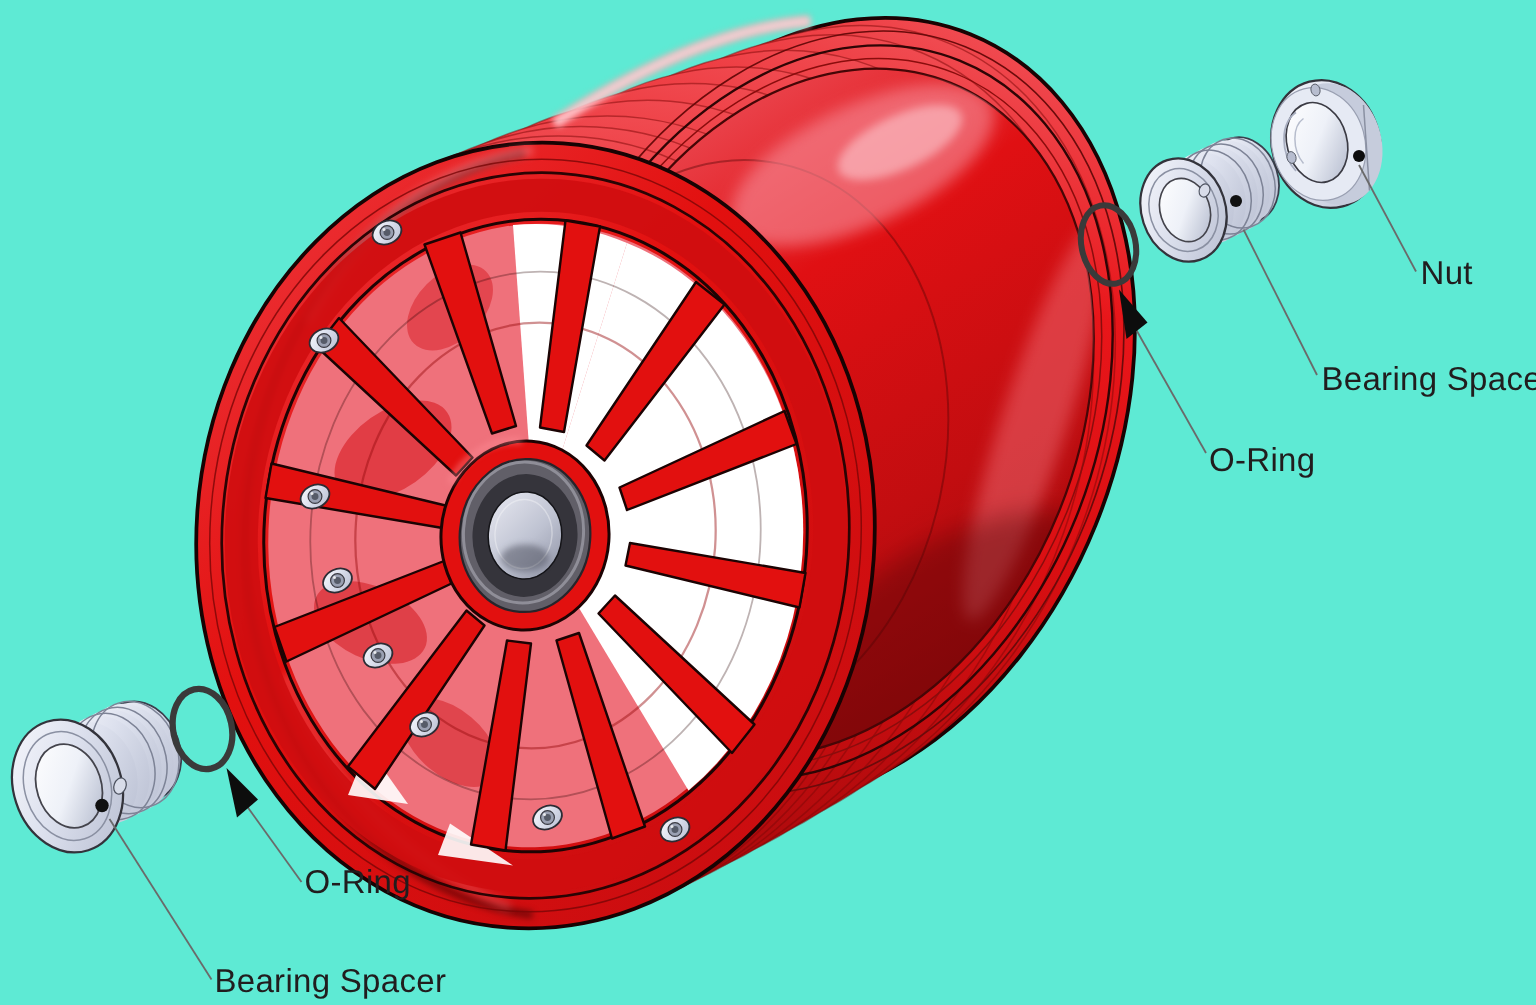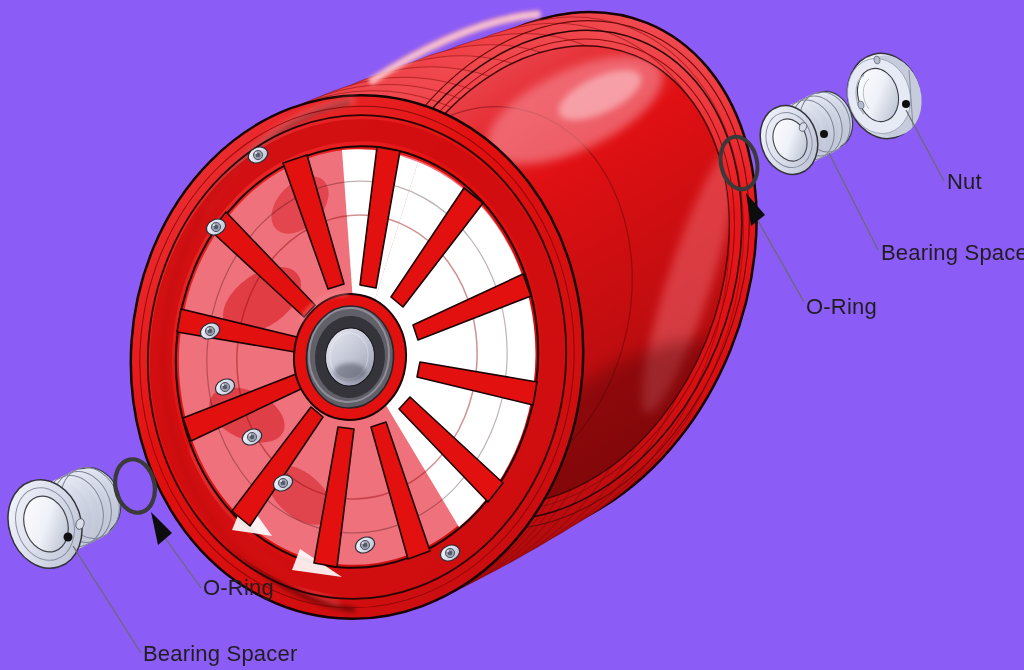--- a/index.html
+++ b/index.html
@@ -1,16 +1,16 @@
 <!DOCTYPE html>
 <html><head>
 <meta charset="utf-8">
 <style>
   html,body{margin:0;padding:0;background:#ffffff;}
-  .stage{position:relative;width:1024px;height:670px;background:#8b5cf6;overflow:hidden;
+  .stage{position:relative;width:1024px;height:670px;background:#5eead4;overflow:hidden;
          font-family:"Liberation Sans", sans-serif;}
   .stage svg{position:absolute;left:0;top:0;}
   text.callout{font-family:"Liberation Sans", sans-serif;font-size:22px;fill:#211d1e;letter-spacing:.2px;}
   .blur2{filter:blur(2px);} .blur3{filter:blur(3px);} .blur5{filter:blur(5px);} .blur8{filter:blur(8px);}
 </style>
 </head>
 <body>
 
 <div class="stage">
 <svg width="1024" height="670" viewBox="0 0 1024 670">

